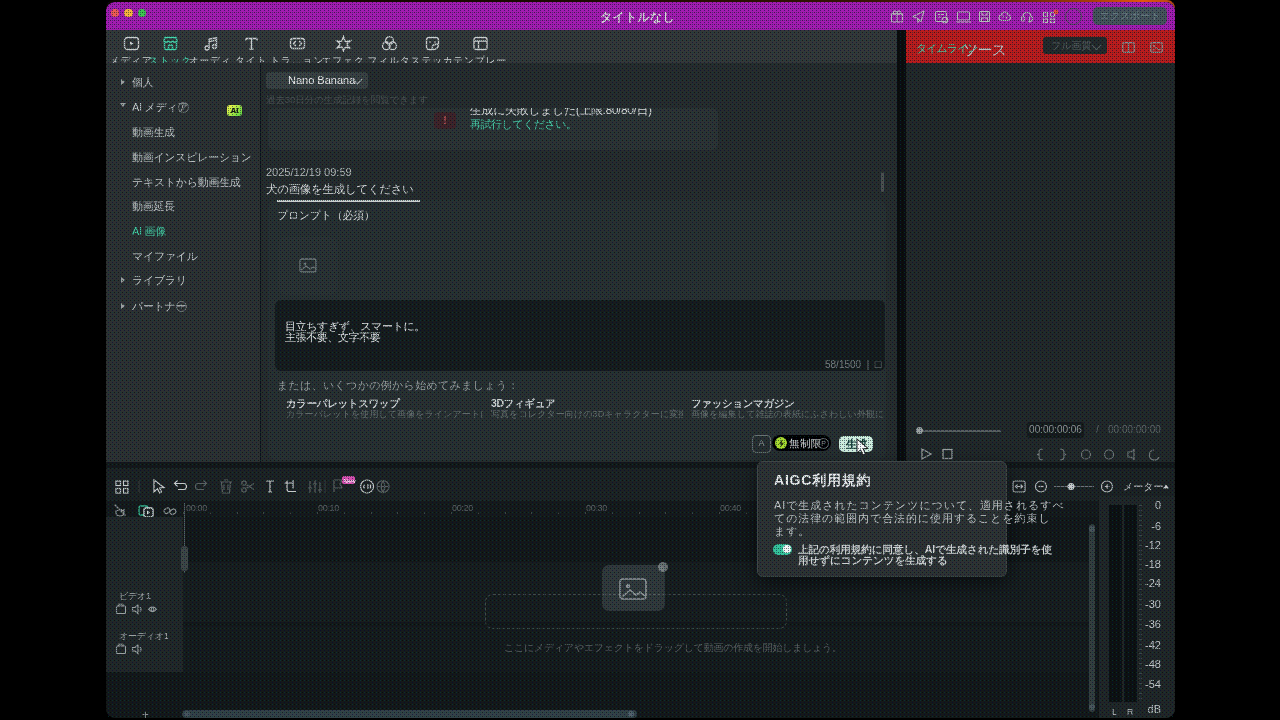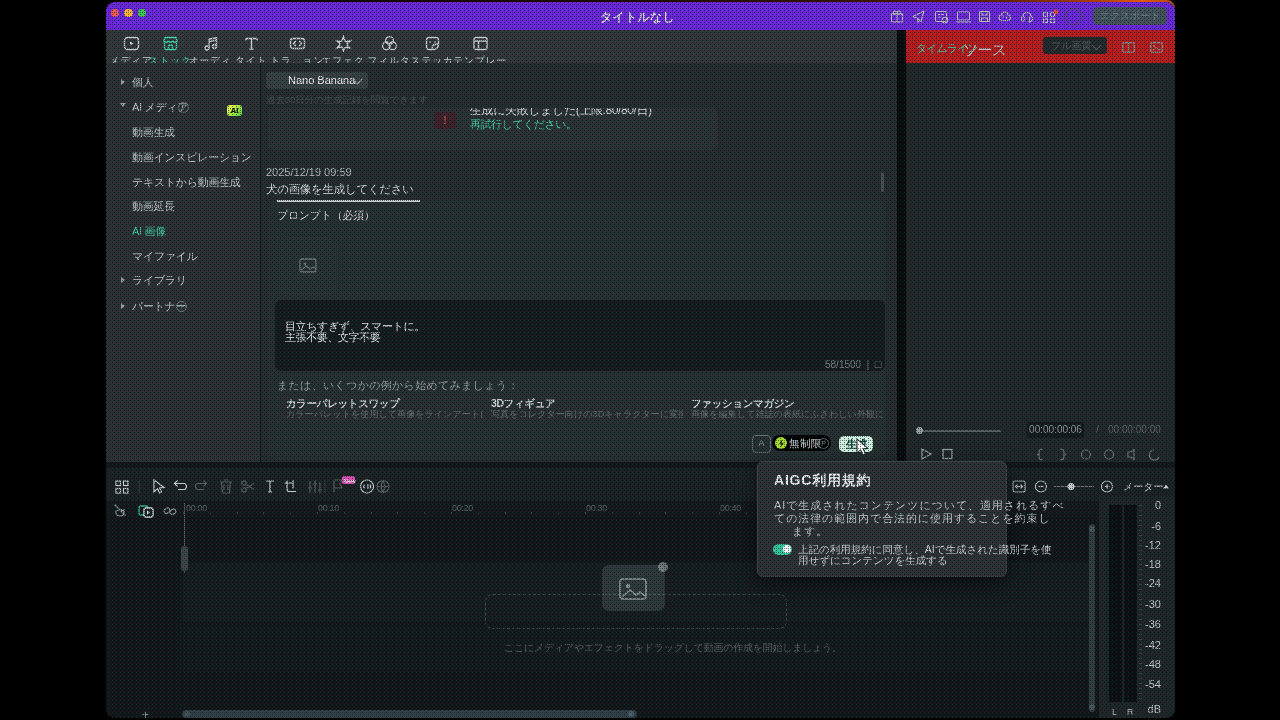--- a/index.html
+++ b/index.html
@@ -2,21 +2,21 @@
 <html><head>
 <meta charset="utf-8">
 <style>
   html,body{margin:0;padding:0;width:1280px;height:720px;background:#000;overflow:hidden;
     font-family:"Liberation Sans",sans-serif;}
   .a{position:absolute;}
   #strip{left:106px;top:0;width:1069px;height:8px;border-radius:10px 10px 0 0;
     background:linear-gradient(90deg,#0e0500 0%,#1c0b02 45%,#341404 70%,#5e2407 84%,#a33c0c 92%,#e0560e 97%,#b04810 100%);}
   #win{left:106px;top:2px;width:1069px;height:716px;background:#111414;border-radius:9px;overflow:hidden;}
   
-  #titlebar{left:0;top:0;width:1069px;height:36px;background:#6d28d9;}
+  #titlebar{left:0;top:0;width:1069px;height:36px;background:#a21caf;}
   .tl{width:8.6px;height:8.6px;border-radius:50%;top:6.5px;}
   #title{top:7px;left:494px;width:110px;color:#d6d8d8;font-size:12px;font-weight:bold;letter-spacing:0.2px;}
   #avatar{left:959px;top:6px;width:15px;height:15px;border-radius:50%;border:1.6px solid #4e5356;}
   #exportbtn{left:987px;top:5px;width:74px;height:18px;background:#46535a;border-radius:5px;
     color:#6d8087;font-size:10px;text-align:center;line-height:18px;letter-spacing:0;}
   
   #tabbar{left:0;top:28px;width:791px;height:33px;background:#343838;}
   .tab{top:5px;text-align:center;color:#ccd1d1;font-size:10px;}
   .tab svg{display:block;margin:0 auto 2px auto;}
   .tab .lbl{display:block;margin-top:1px;letter-spacing:0.6px;font-size:10px;}
@@ -95,21 +95,21 @@
   .mbar{top:9px;width:13px;height:197px;background:#0d1111;}
   .mlab{color:#c4c9c9;font-size:11px;width:24px;text-align:right;}
   #plus{left:36px;top:246px;color:#8a9090;font-size:12px;}
   
   #tooltip{left:651px;top:459px;width:248px;height:114px;background:#2e3232;border:1px solid #404646;
     border-radius:6px;box-shadow:0 6px 20px rgba(0,0,0,.55);z-index:40;}
   #ttl{left:16px;top:10px;color:#e9ecec;font-size:14px;font-weight:bold;letter-spacing:0.8px;}
   .ttbody{left:16px;color:#c3c8c8;font-size:11px;letter-spacing:0.9px;white-space:nowrap;}
   #toggle{left:15px;top:82px;width:19px;height:10.5px;background:#36c29b;border-radius:6px;}
   #knob{left:9.5px;top:1.2px;width:8px;height:8px;background:#f2f5f5;border-radius:50%;position:absolute;}
-  .ttagree{left:40px;color:#ced2d2;font-size:10.5px;letter-spacing:0;white-space:nowrap;}
+  .ttagree{left:40px;color:#ced2d2;font-size:10.5px;letter-spacing:0;white-space:nowrap;font-weight:bold;}
   
   #pat{left:106px;top:2px;width:1069px;height:716px;z-index:60;pointer-events:none;}
   .ico{stroke:#c9cdcd;fill:none;stroke-width:1.3;}
 </style>
 </head>
 <body>
 <div id="strip" class="a"></div>
 <div id="win" class="a">
 
   <div id="titlebar" class="a">
@@ -408,20 +408,40 @@
         <rect x="27" y="3" width="9" height="9" rx="2" fill="none" stroke="#35b28c" stroke-width="1.3"></rect>
         <rect x="32" y="5" width="9" height="9" rx="2" fill="#1d2222" stroke="#d8dcdc" stroke-width="1.3"></rect>
         <path d="M35 7.5 L38 9.5 L35 11.5 Z" fill="#d8dcdc"></path>
       </g>
       <g stroke="#8f9595" stroke-width="1.2" fill="none">
         <rect x="52" y="5.5" width="6" height="4.5" rx="2.2" transform="rotate(-35 55 7.75)"></rect>
         <rect x="58" y="6.5" width="6" height="4.5" rx="2.2" transform="rotate(-35 61 8.75)"></rect>
       </g>
     </svg>
     <div class="a" style="left:77px;top:50px;width:606px;height:2px;background:repeating-linear-gradient(90deg,#3e4444 0 1px,transparent 1px 26.8px);"></div>
+    <div id="lcol" class="a">
+      <div class="a trklab" style="top:73px;">ビデオ1</div>
+      <svg class="a" style="left:9px;top:86px;" width="56" height="12" viewBox="0 0 56 12">
+        <g stroke="#9aa0a0" stroke-width="1.1" fill="none">
+          <rect x="1.5" y="3" width="9" height="7.5" rx="1"></rect>
+            <path d="M3.5 3 L3.5 1.2 L8 1.2 M8 1.2 L8 3"></path>
+          <path d="M17.5 4.5 L20 4.5 L23 2 L23 10.5 L20 8 L17.5 8 Z M25 4 Q27 6.2 25 8.5"></path>
+          <path d="M33.5 6.2 Q37.5 1.5 41.5 6.2 Q37.5 11 33.5 6.2 Z"></path>
+            <circle cx="37.5" cy="6.2" r="1.4"></circle>
+        </g>
+      </svg>
+      <div class="a trklab" style="top:113px;">オーディオ1</div>
+      <svg class="a" style="left:9px;top:126px;" width="40" height="12" viewBox="0 0 40 12">
+        <g stroke="#9aa0a0" stroke-width="1.1" fill="none">
+          <rect x="1.5" y="3" width="9" height="7.5" rx="1"></rect>
+            <path d="M3.5 3 L3.5 1.2 L8 1.2 M8 1.2 L8 3"></path>
+          <path d="M17.5 4.5 L20 4.5 L23 2 L23 10.5 L20 8 L17.5 8 Z M25 4 Q27 6.2 25 8.5"></path>
+        </g>
+      </svg>
+    </div>
     <div id="vlane" class="a"></div>
     <div id="alane" class="a"></div>
     <div id="dropzone" class="a"></div>
     <div id="ghost" class="a">
         <svg class="a" style="left:17px;top:13px;" width="28" height="22" viewBox="0 0 28 22">
           <rect x="1" y="1" width="26" height="20" rx="3" fill="none" stroke="rgba(230,238,240,0.5)" stroke-width="1.6"></rect>
           <circle cx="9" cy="8" r="2.2" fill="rgba(230,238,240,0.5)"></circle>
           <path d="M3 19 L11 12 L17 17 L21 14 L26 18" fill="none" stroke="rgba(230,238,240,0.5)" stroke-width="1.6"></path>
         </svg>
       </div>
@@ -455,21 +475,21 @@
       <div class="a" style="left:13px;top:211px;color:#b9bebe;font-size:9px;">L</div>
       <div class="a" style="left:28px;top:211px;color:#b9bebe;font-size:9px;">R</div>
     </div>
     <div id="plus" class="a">+</div>
   </div>
 
   <div id="tooltip" class="a">
     <div id="ttl" class="a">AIGC利用規約</div>
     <div class="a ttbody" style="top:36px;">AIで生成されたコンテンツについて、適用されるすべ</div>
     <div class="a ttbody" style="top:49px;">ての法律の範囲内で合法的に使用することを約束し</div>
-    <div class="a ttbody" style="top:62px;margin-left:18px;">ます。</div>
+    <div class="a ttbody" style="top:62px;">ます。</div>
     <div id="toggle" class="a">
         <div id="knob"></div>
       </div>
     <div class="a ttagree" style="top:81px;">上記の利用規約に同意し、AIで生成された識別子を使</div>
     <div class="a ttagree" style="top:92px;">用せずにコンテンツを生成する</div>
   </div>
 
 </div>
 <svg id="pat" class="a" width="1069" height="716">
   <defs>

